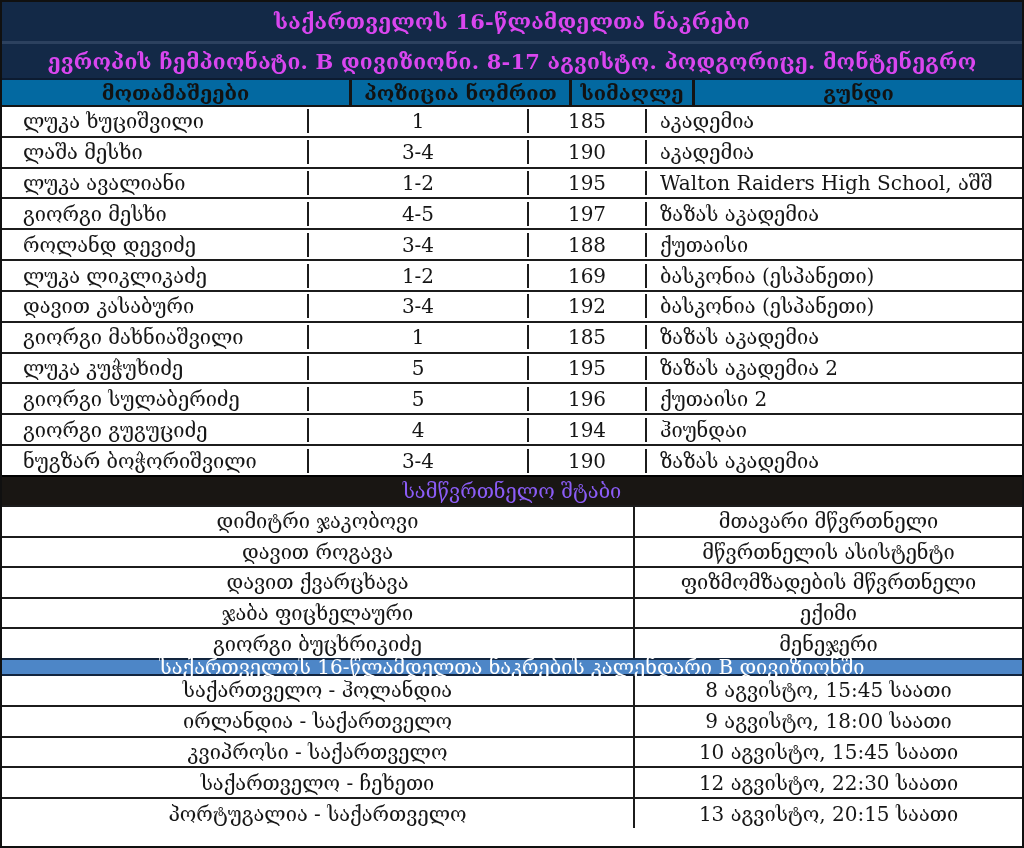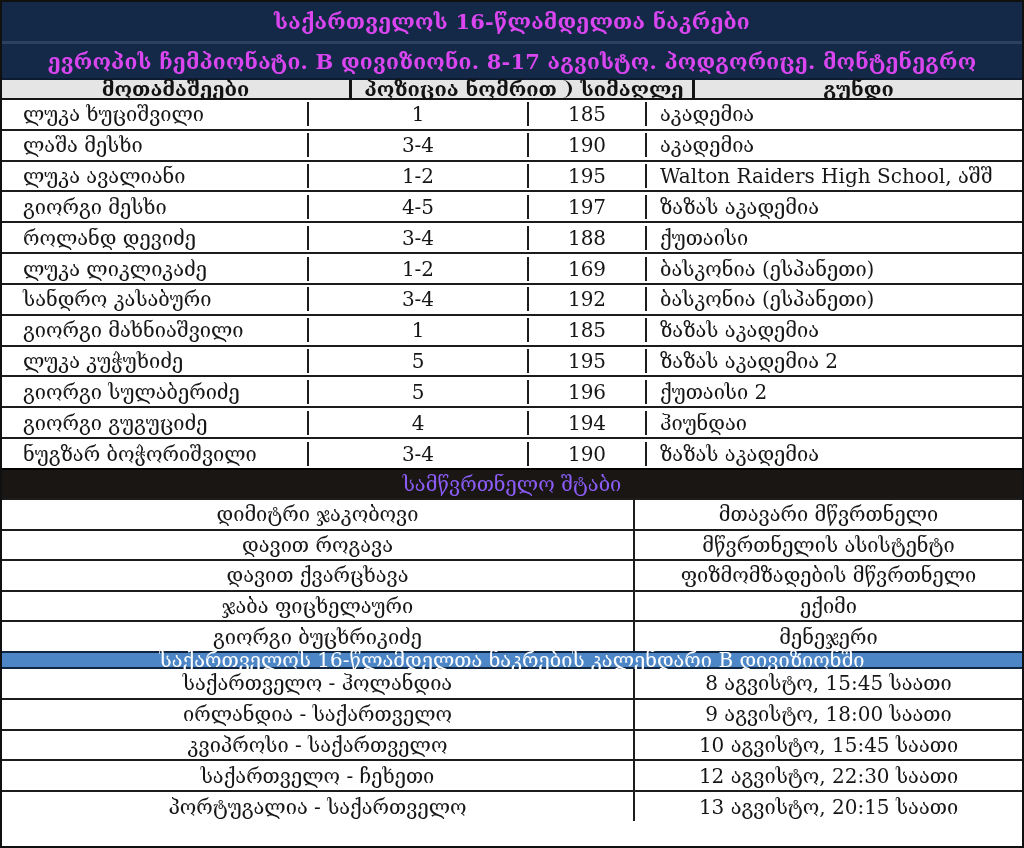--- a/index.html
+++ b/index.html
@@ -22,31 +22,31 @@
   .title-row {
     height: 39px;
     display: flex; align-items: center; justify-content: center;
     color: #d946ef; font-weight: bold; font-size: 21px;
     letter-spacing: .2px;
   }
   .title-row.second { border-top: 3px solid #2c415f; height: 37px; }
 
   
   .col-header-row {
-    display: flex; height: 20px;
-    background: #e5e5e5;
+    display: flex; height: 27px;
+    background: #0369a1;
     border-bottom: 2px solid #141414;
   }
   .col-header-cell {
     display: flex; align-items: center; justify-content: center;
     font-weight: bold; font-size: 20px; color: #121212;
   }
   .col-header-cell:not(:last-child) { border-right: 3px solid #141414; }
   .hc-players { width: 350px; }
-  .hc-position { width: 220px; border-radius: 9px; }
+  .hc-position { width: 220px; }
   .hc-height   { width: 123px; }
   .hc-team     { flex: 1; }
 
   
   .players-body { height: 368px; display: flex; flex-direction: column; }
   .player-row { flex: 1; display: flex; align-items: center; }
   .player-row + .player-row { border-top: 2px solid #1c1c1c; }
   .pcell { display: flex; align-items: center; font-size: 20px; }
   .pc-name { width: 307px; padding-left: 21px; border-right: 2px solid #1c1c1c; }
   .pc-position { width: 220px; justify-content: center; border-right: 2px solid #1c1c1c; }
@@ -136,21 +136,21 @@
       </div>
 
       <div class="player-row">
         <div class="pcell pc-name">ლუკა ლიკლიკაძე</div>
         <div class="pcell pc-position">1-2</div>
         <div class="pcell pc-height">169</div>
         <div class="pcell pc-team">ბასკონია (ესპანეთი)</div>
       </div>
 
       <div class="player-row">
-        <div class="pcell pc-name">სანდრო კასაბური</div>
+        <div class="pcell pc-name">დავით კასაბური</div>
         <div class="pcell pc-position">3-4</div>
         <div class="pcell pc-height">192</div>
         <div class="pcell pc-team">ბასკონია (ესპანეთი)</div>
       </div>
 
       <div class="player-row">
         <div class="pcell pc-name">გიორგი მახნიაშვილი</div>
         <div class="pcell pc-position">1</div>
         <div class="pcell pc-height">185</div>
         <div class="pcell pc-team">ზაზას აკადემია</div>

